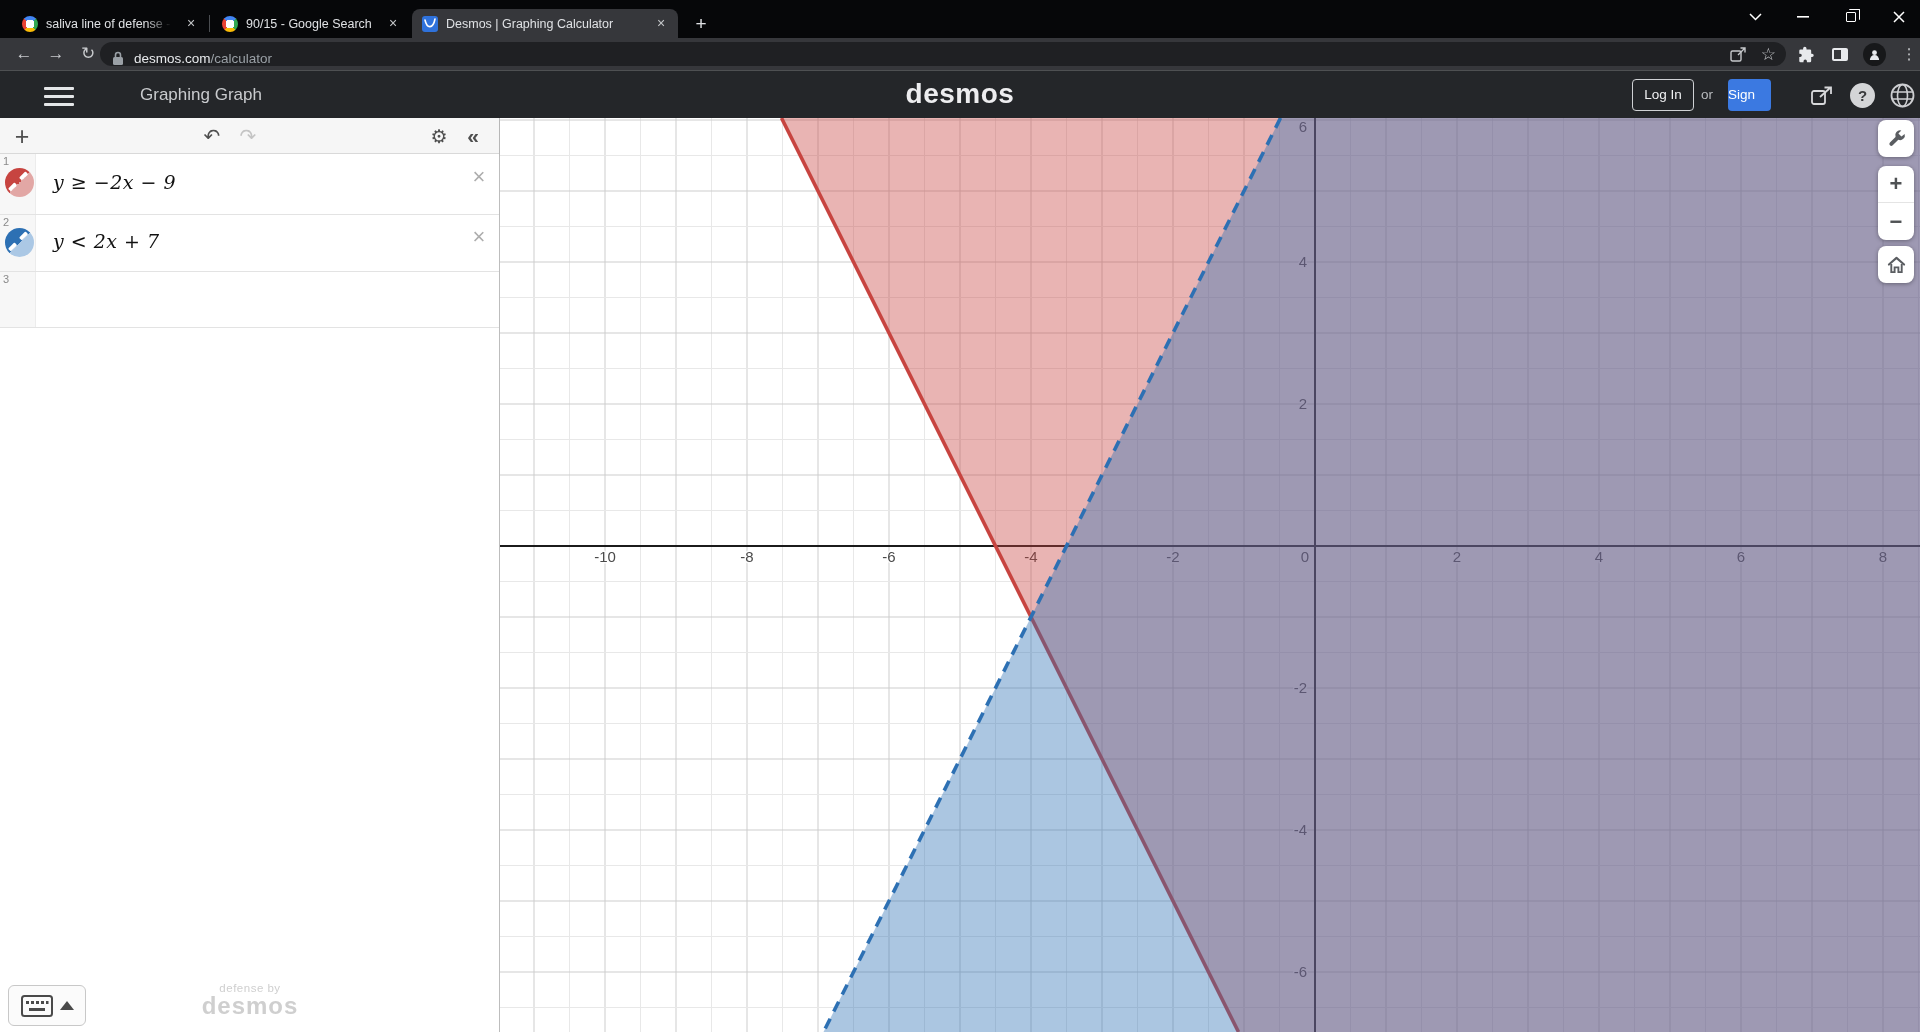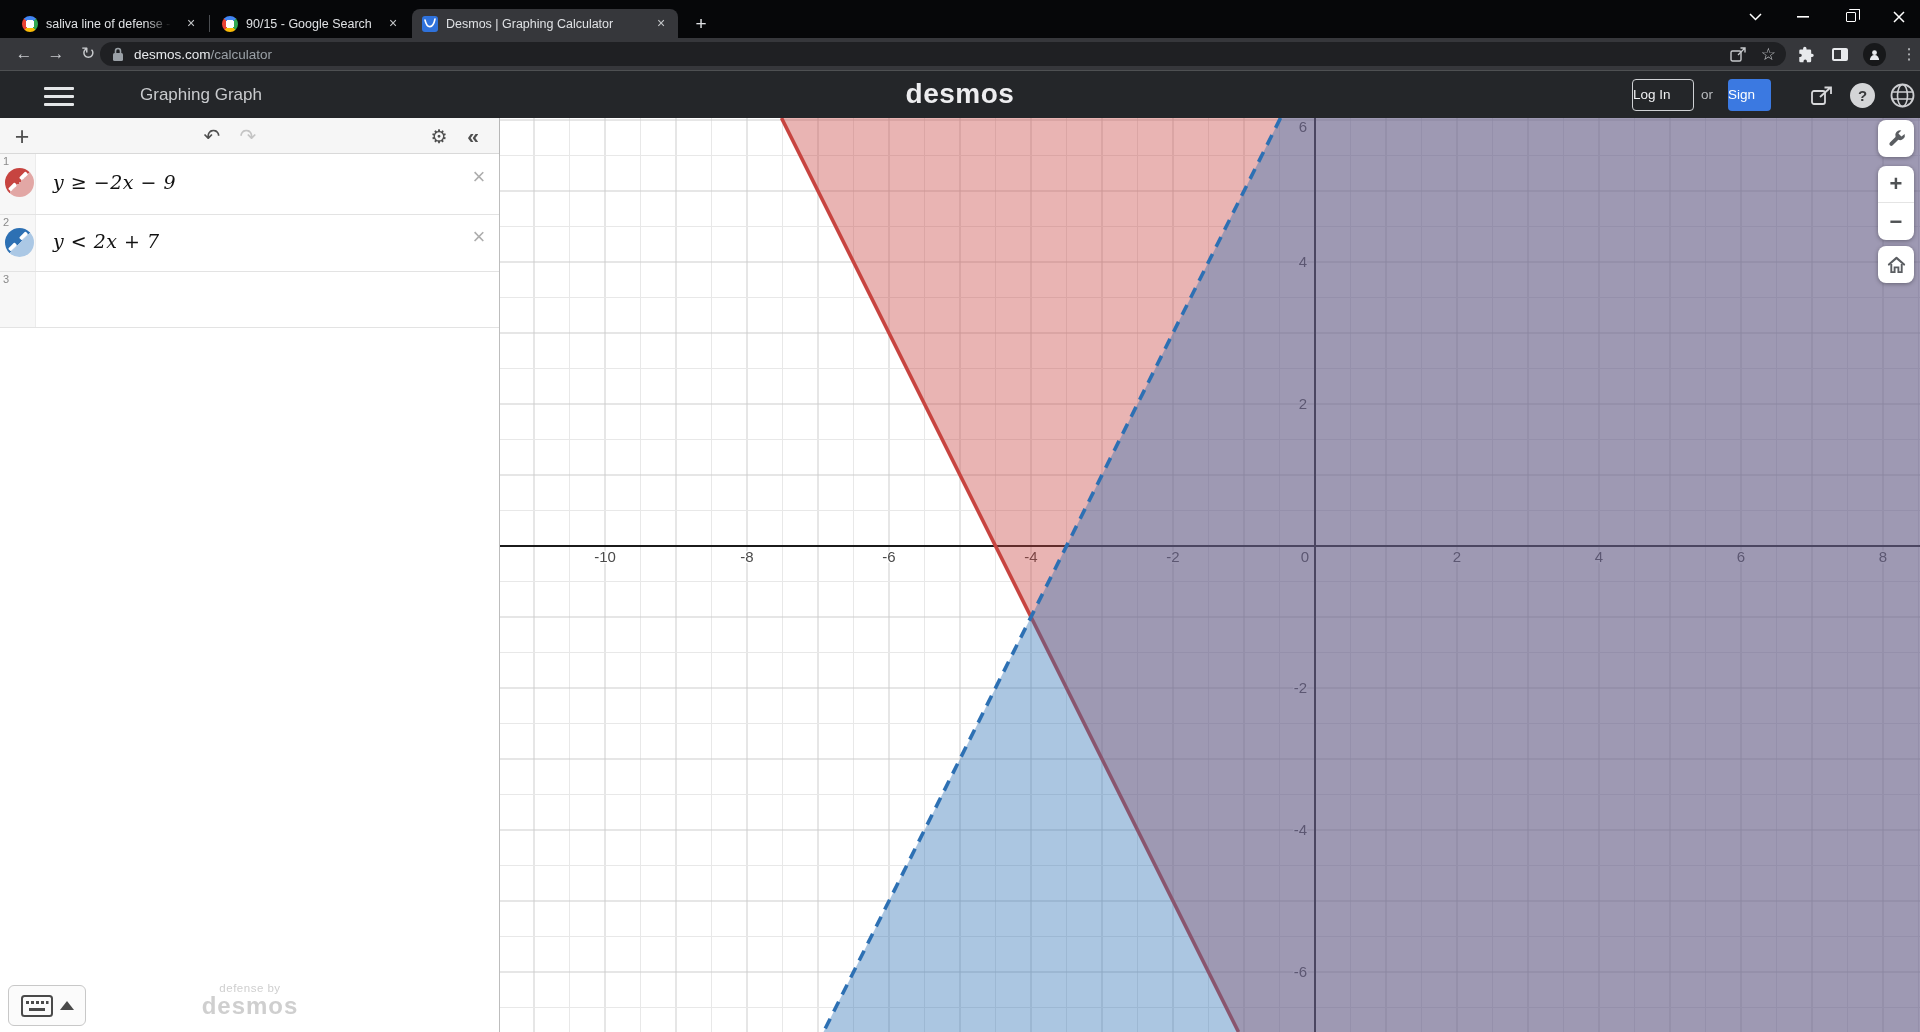--- a/index.html
+++ b/index.html
@@ -33,41 +33,41 @@
   .winctl svg { display:block; }
   .restore-box { width:10px; height:10px; border:1.4px solid #fff; border-radius:1px; position:relative; }
   .restore-box::before { content:""; position:absolute; left:2px; top:-4.5px; width:10px; height:10px;
                          border-top:1.4px solid #fff; border-right:1.4px solid #fff; border-radius:1px; }
 
   
   .toolbar { position:absolute; top:38px; left:0; width:1920px; height:32px; background:#36373b; }
   .navbtn { position:absolute; top:2px; width:28px; height:28px; text-align:center; line-height:28px;
             color:#c8cacd; font-size:17px; border-radius:50%; }
   .omnibox { position:absolute; left:100px; top:4px; width:1686px; height:24px; background:#1f2023;
-             border-radius:12px; display:flex; align-items:center; padding:0 12px; }
+             border-radius:12px; display:flex; align-items:flex-end; padding:0 12px; }
   .url { font-size:13.5px; margin-left:10px; white-space:nowrap; }
   .url .domain { color:#e8eaed; } .url .path { color:#9aa0a6; }
   .omni-right { position:absolute; right:10px; top:0; height:24px; display:flex; align-items:center; gap:14px; }
   .tb-icon { color:#c6c8cb; }
   .tbr { position:absolute; top:3px; height:26px; display:flex; align-items:center; justify-content:center; width:26px; }
   .avatar-c { width:23px; height:23px; border-radius:50%; background:#17181a; display:flex; align-items:center; justify-content:center; }
   .paneli { width:16px; height:13px; border:2px solid #e8eaed; border-radius:2px; position:relative; }
   .paneli::before { content:""; position:absolute; right:0; top:0; width:5px; height:9px; background:#e8eaed; }
   .dots { color:#c7c9cc; font-size:15px; letter-spacing:0; }
 
   
   .dheader { position:absolute; top:70px; left:0; width:1920px; height:48px; background:#242629;
              border-top:1px solid #4e5052; }
   .hamburger { position:absolute; left:44px; top:16px; width:30px; }
   .hamburger span { display:block; height:3px; background:#e4e6e8; border-radius:1px; margin-bottom:5px; }
   .dh-title { position:absolute; left:140px; top:0; height:48px; line-height:47px; color:#c9cbce; font-size:17px; }
   .wordmark { position:absolute; left:50%; transform:translateX(-50%); top:0; height:48px; line-height:46px;
               color:#ededef; font-size:28px; font-weight:600; letter-spacing:0.5px; }
   .login-btn { position:absolute; left:1632px; top:8px; width:62px; height:32px; border:1px solid #cfd1d4;
-               border-radius:4px; color:#f0f1f3; font-size:13.5px; text-align:left; line-height:30px; }
+               border-radius:4px; color:#f0f1f3; font-size:13.5px; text-align:center; line-height:30px; }
   .or-lbl { position:absolute; left:1701px; top:0; height:48px; line-height:47px; color:#b9bbbe; font-size:13.5px; }
   .signup-btn { position:absolute; left:1728px; top:8px; width:43px; height:32px; background:#3b79e1;
                 border-radius:4px; color:#fff; font-size:13.5px; text-align:left; line-height:32px; }
   .hicon { position:absolute; top:11px; width:27px; height:27px; display:flex; align-items:center; justify-content:center; }
   .help-c { width:25px; height:25px; border-radius:50%; background:#d4d5d7; color:#393a3c; font-size:15px; font-weight:bold;
             text-align:center; line-height:25px; }
 
   
   .panel { position:absolute; top:118px; left:0; width:500px; height:914px; background:#fff;
            border-right:1px solid #bdbdbd; }

